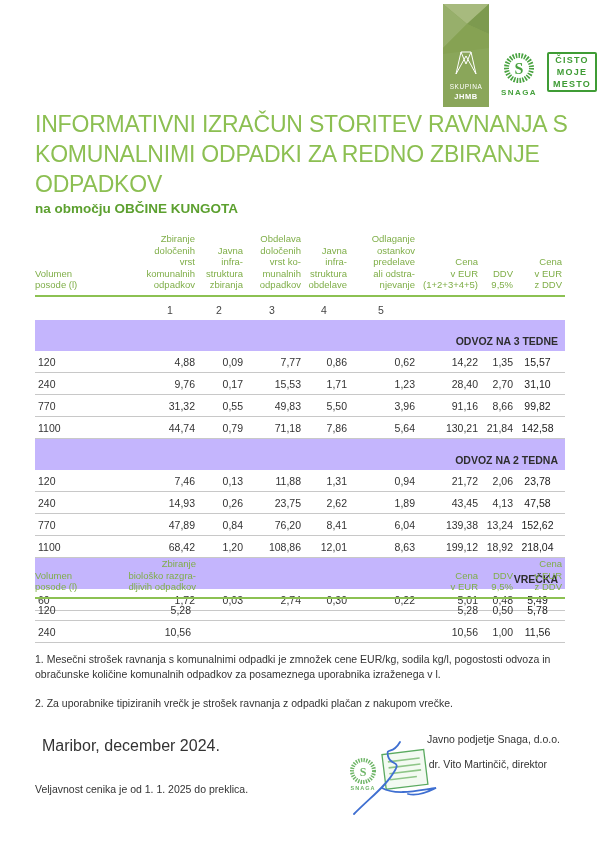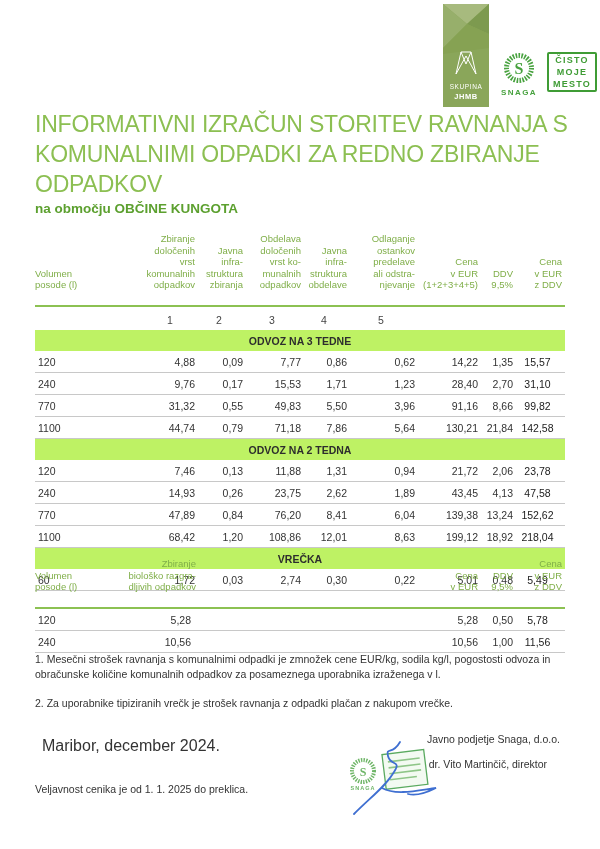--- a/index.html
+++ b/index.html
@@ -21,26 +21,26 @@
     line-height:30px; letter-spacing:-0.2px; color:#8CBF52; white-space:pre-line; font-weight:400; }
   .subtitle { position:absolute; left:35px; top:201px; font-size:13.5px; color:#5CA02F; }
   .subtitle .pfx { font-weight:700; }
   .subtitle .bold { font-weight:700; }
 
   
   table { border-collapse:collapse; table-layout:fixed; }
   .t1 { position:absolute; left:35px; top:233px; width:530px; }
   .t2 { position:absolute; left:35px; top:558px; width:530px; }
   th { font-size:9.5px; font-weight:400; color:#7FAE48; vertical-align:bottom;
-    text-align:right; white-space:pre-line; line-height:11.5px; padding:0 0 14px 0;
+    text-align:right; white-space:pre-line; line-height:11.5px; padding:0 0 4px 0;
     border-bottom:2px solid #8CC152; }
   th.lbl { text-align:left; }
   .numrow td { font-size:10.5px; color:#444; text-align:center; padding:7px 0 4px 0; }
-  .secrow td { background:#bef264; font-size:10.5px; font-weight:700; color:#2D2D2D;
-    padding:5px 7px 4px 7px; text-align:center; }
+  .secrow td { background:#c4b5fd; font-size:10.5px; font-weight:700; color:#2D2D2D;
+    padding:15px 7px 4px 7px; text-align:right; }
   .datarow td { font-size:10.5px; color:#333; text-align:right; padding:5px 0 4px 0;
     border-bottom:1px solid #C8C8C8; }
   .datarow td:first-child { text-align:left; padding-left:3px; }
   .t1 .datarow td:last-child, .t2 .datarow td:last-child { font-weight:400; color:#1a1a1a; padding-right:3px;text-align:center; }
   .t1 th:last-child, .t2 th:last-child { padding-right:3px; }
   .t2 .datarow td.bio { padding-right:6px; }
   .t2 th.bio { padding-right:1px; }
 
   
   .notes { position:absolute; left:35px; top:652px; width:550px; }

